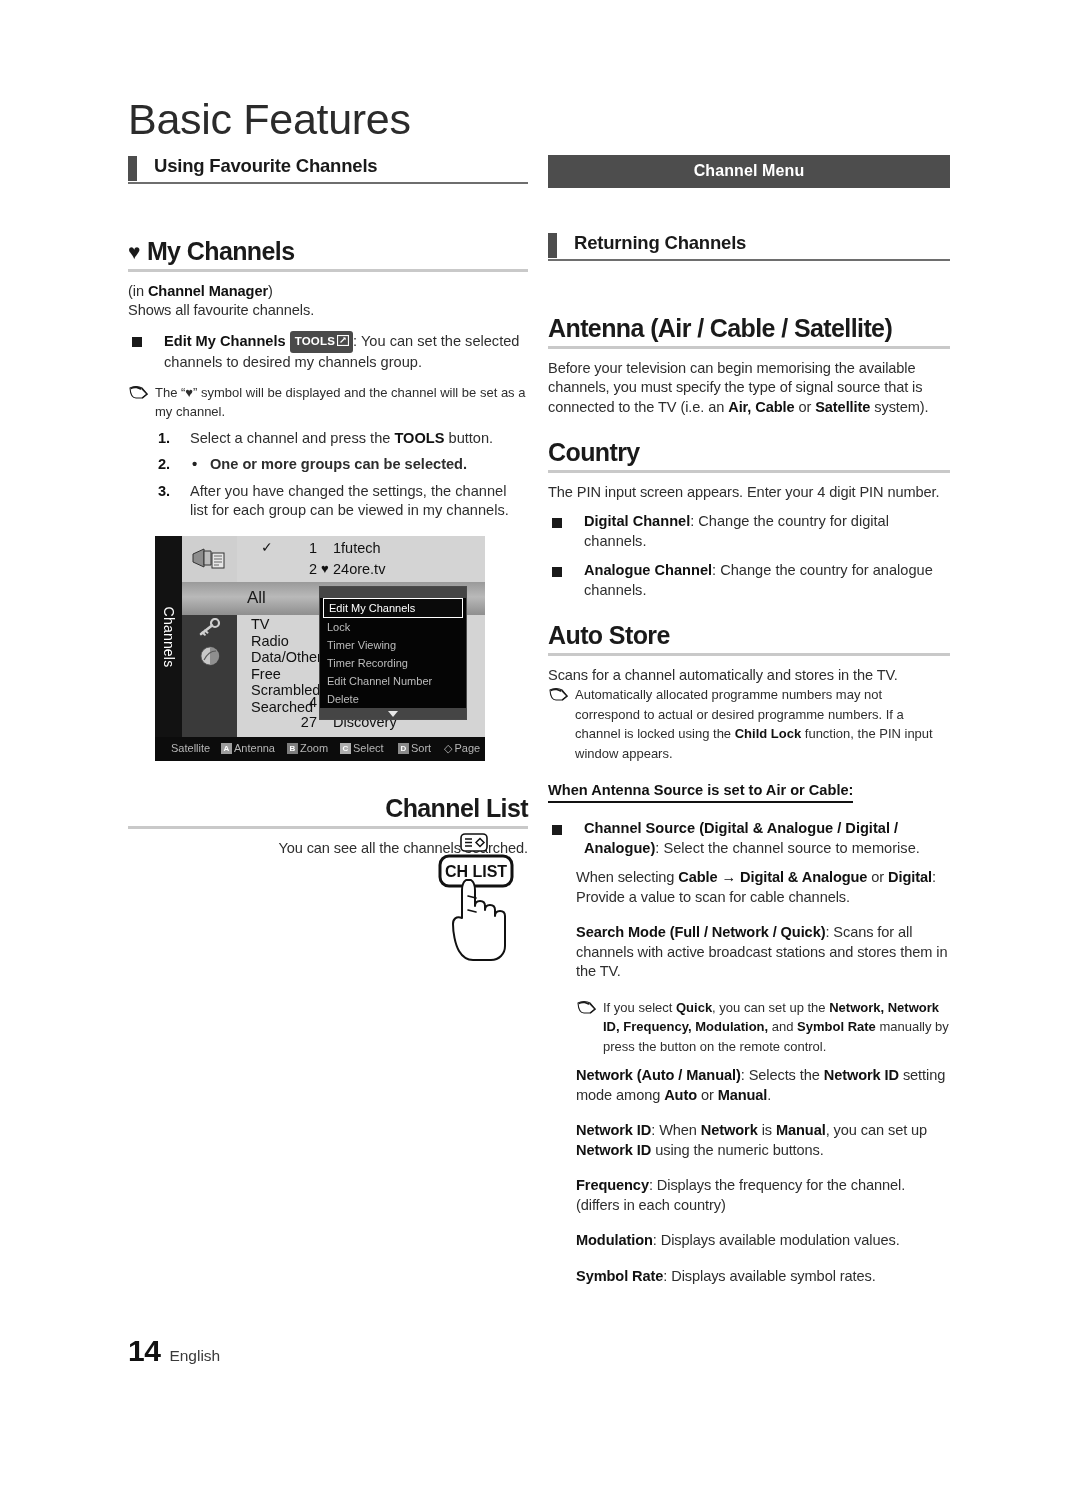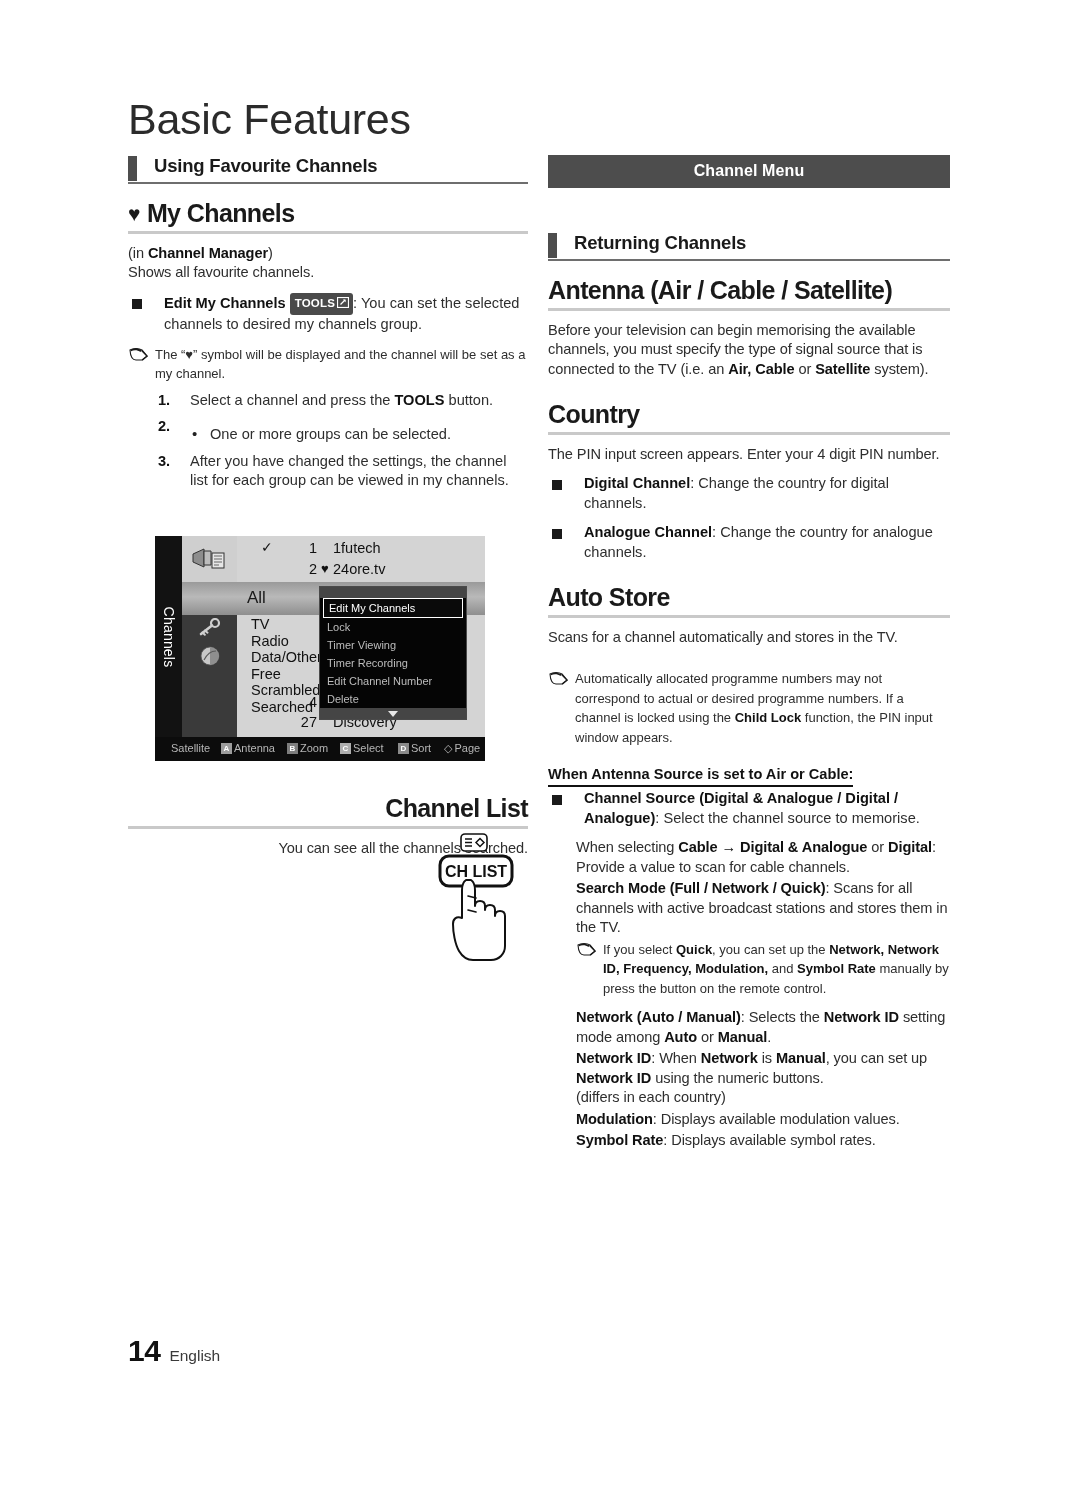--- a/index.html
+++ b/index.html
@@ -97,26 +97,26 @@
 
   
   .p {
     font-size: 14.6px;
     line-height: 19.5px;
     color: #2e2e2e;
     letter-spacing: -0.1px;
   }
   .p b, .b { font-weight: bold; color: #111; }
 
-  .mt6 { margin-top: 2px; }
+  .mt6 { margin-top: 16px; }
   .mt10 { margin-top: 10px; }
-  .mt14 { margin-top: 22px; }
+  .mt14 { margin-top: 0; }
   .mt18 { margin-top: 18px; }
   .mt22 { margin-top: 22px; }
-  .mt34 { margin-top: 16px; }
+  .mt34 { margin-top: 54px; }
 
   
   .sq-item {
     position: relative;
     padding-left: 36px;
     font-size: 14.6px;
     line-height: 19.5px;
     color: #2e2e2e;
   }
   .sq-item::before {
@@ -155,21 +155,22 @@
     left: 30px; top: 0;
     font-weight: bold;
     color: #111;
   }
   .dot-item {
     position: relative;
     padding-left: 82px;
     font-size: 14.6px;
     line-height: 19.5px;
     color: #2e2e2e;
-    margin-top: 15px;
+    margin-top: 7px;
+    font-weight: bold;
   }
   .dot-item::before {
     content: "\2022";
     position: absolute;
     left: 64px; top: -1px;
     font-size: 15px;
     color: #222;
   }
 
   
@@ -680,20 +681,23 @@
     </div>
 
     <div class="p indent mt10">
       <span class="b">Network (Auto / Manual)</span><span>: Selects the </span><span class="b">Network ID</span><span> setting mode among </span><span class="b">Auto</span><span> or </span><span class="b">Manual</span><span>.</span>
     </div>
 
     <div class="p indent mt6">
       <span class="b">Network ID</span><span>: When </span><span class="b">Network</span><span> is </span><span class="b">Manual</span><span>, you can set up </span><span class="b">Network ID</span><span> using the numeric buttons.</span>
     </div>
 
+    <div class="p indent mt6">
+      <span class="b">Frequency</span><span>: Displays the frequency for the channel.</span>
+    </div>
     <div class="p indent">(differs in each country)</div>
 
     <div class="p indent mt6">
       <span class="b">Modulation</span><span>: Displays available modulation values.</span>
     </div>
 
     <div class="p indent mt6">
       <span class="b">Symbol Rate</span><span>: Displays available symbol rates.</span>
     </div>
   </div>

